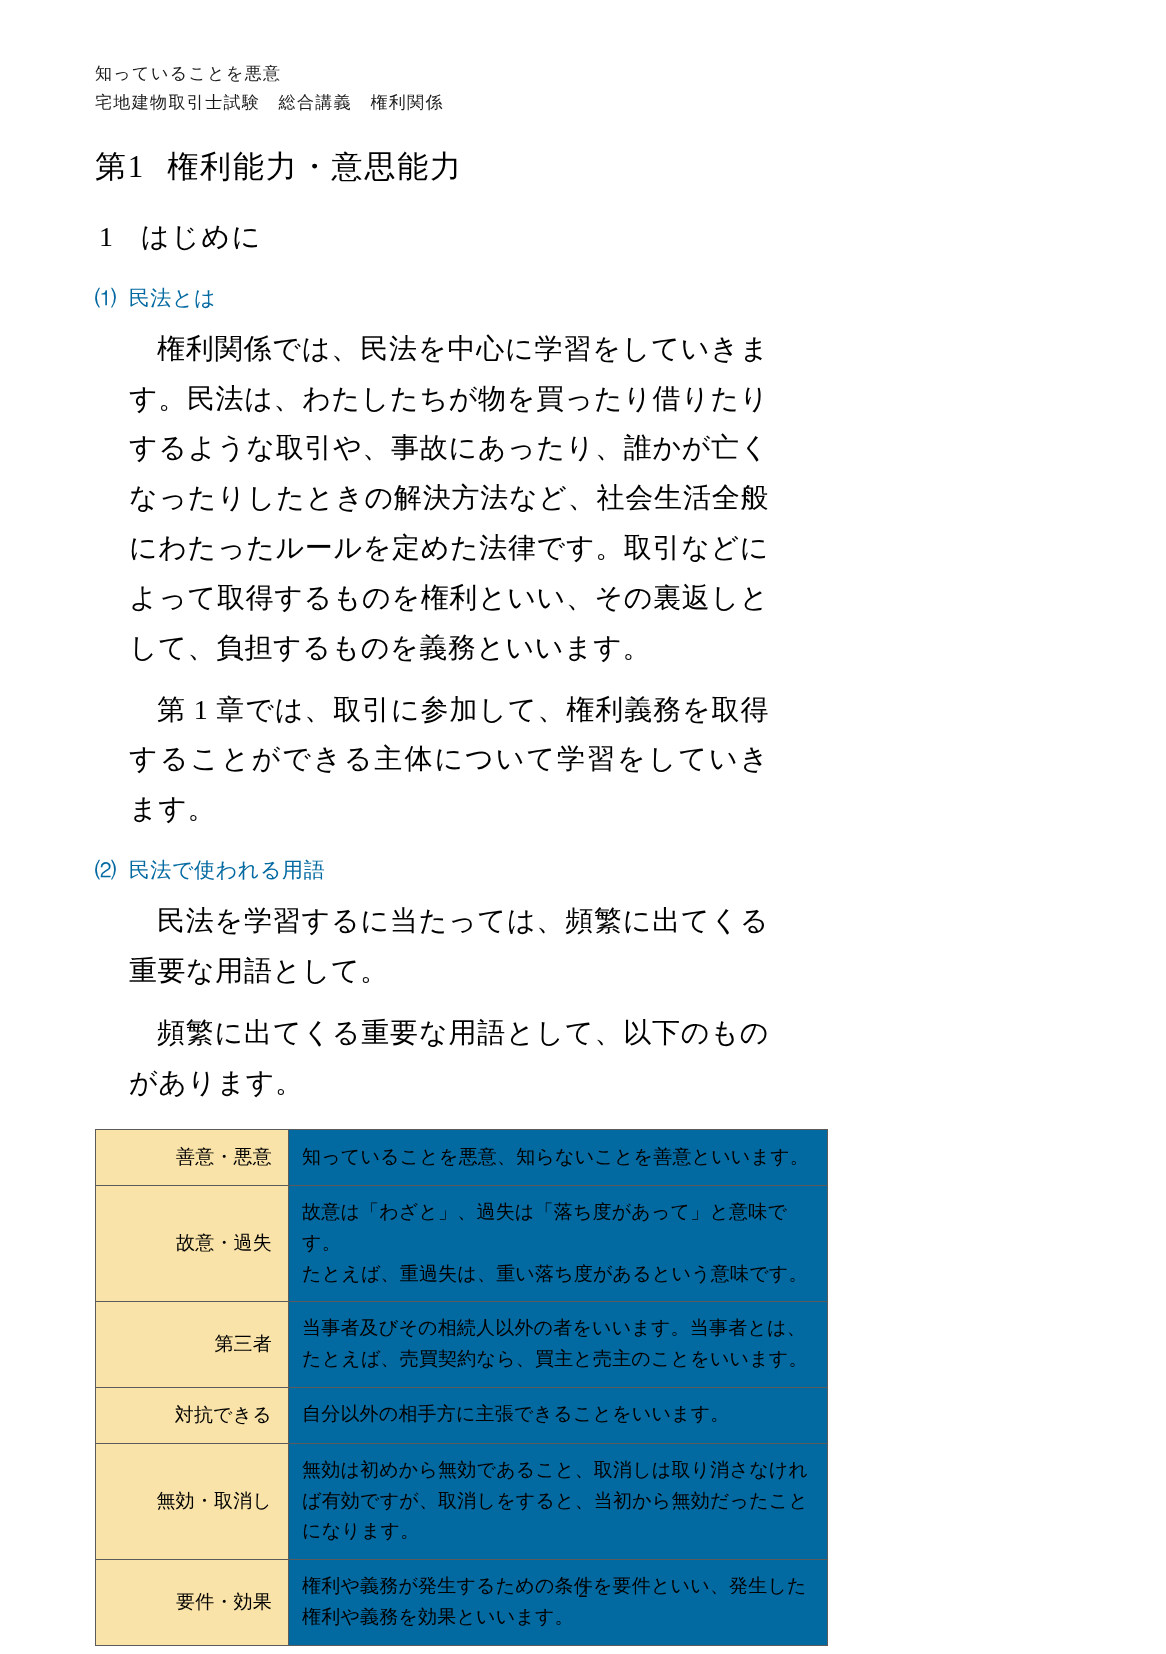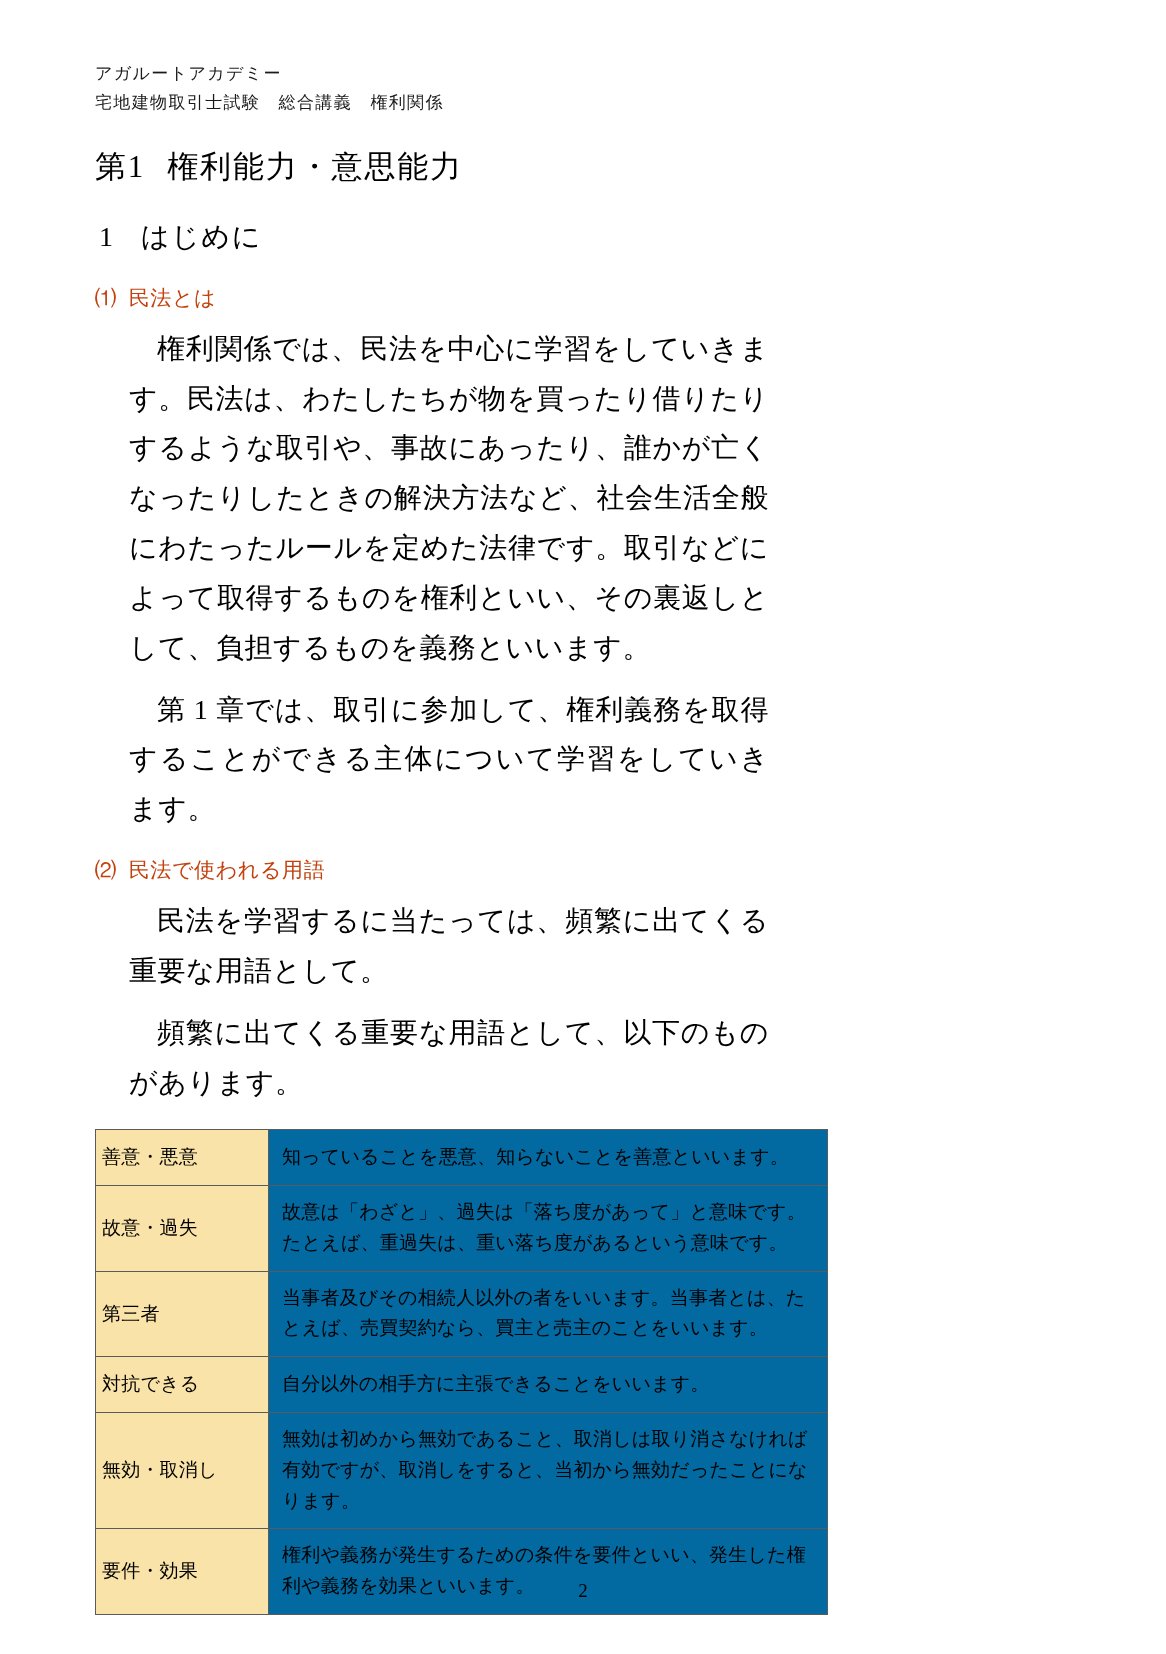--- a/index.html
+++ b/index.html
@@ -51,21 +51,21 @@
     font-family: Liberation Serif, serif;
   }
   h2.section-title .num {
     margin-right: 26px;
   }
   h3.subsection-title {
     font-size: 21px;
     font-weight: normal;
     letter-spacing: 0.03em;
     margin: 22px 0 8px 0;
-    color: #c2410c;
+    color: #0369a1;
   }
   h3.subsection-title .num {
     margin-right: 12px;
   }
   p.body-para {
     font-size: 28px;
     line-height: 1.78;
     letter-spacing: 0.02em;
     margin: 12px;
     text-indent: 1em;
@@ -83,22 +83,22 @@
   .term-table td {
     border: 1px solid #5b5b5b;
     vertical-align: middle;
     font-size: 19px;
     line-height: 1.62;
     letter-spacing: 0.01em;
   }
   .term-table td.term {
     width: 160px;
     background: #fae3a8;
-    text-align: left;
-    padding: 12px 6px;
+    text-align: right;
+    padding: 12px 16px;
   }
   .term-table td.def {
     padding: 11px 13px 12px 13px;
     text-align: left;
     background: #0369a1;
   }
   .term-table td.def .line {
     display: block;
   }
   .page-number {
@@ -110,21 +110,21 @@
     font-size: 19px;
     color: #000;
   }
 </style>
 </head>
 <body>
 
 <div class="page">
 
   <div class="header-lines">
-    <div class="header-line">アガルートアカデミー</div>
+    <div class="header-line">知っていることを悪意</div>
     <div class="header-line">宅地建物取引士試験　総合講義　権利関係</div>
   </div>
 
   <h1 class="chapter-title">
     <span class="num">第1</span><span>権利能力・意思能力</span>
   </h1>
 
   <h2 class="section-title">
     <span class="num">1</span><span>はじめに</span>
   </h2>

